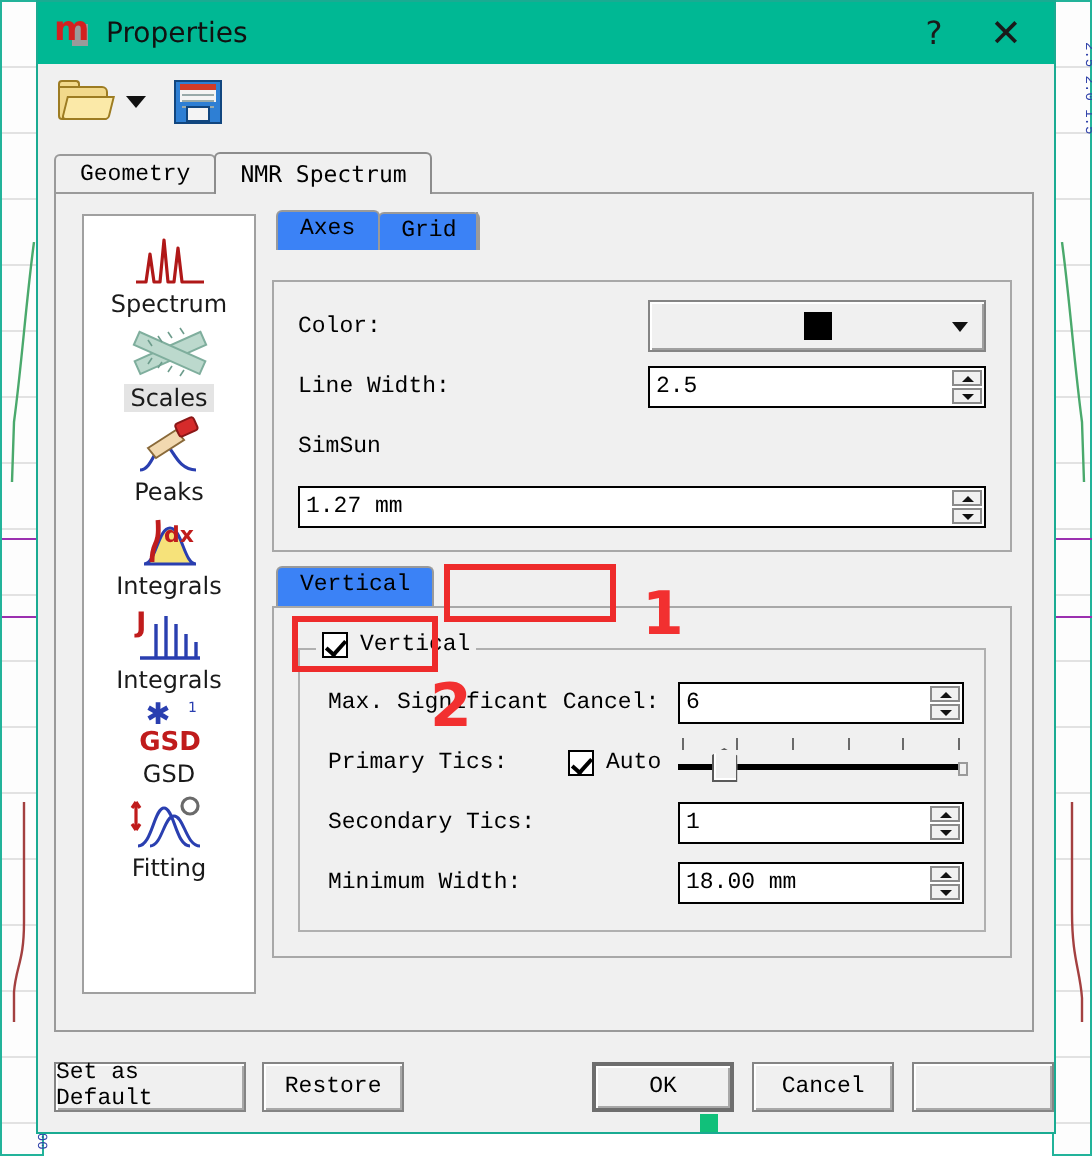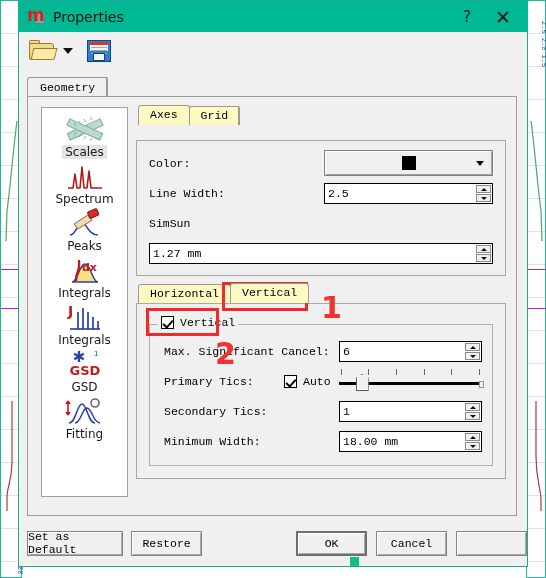--- a/index.html
+++ b/index.html
@@ -189,21 +189,21 @@
   }
 
   
   .itabs {
     display: flex; align-items: flex-end; height: 20px;
     font-family: "Liberation Mono", monospace; font-size: 11.5px;
     margin-left: 2px;
   }
   .itab {
     padding: 2px 11px; height: 19px; line-height: 14px;
-    background: #fef9c3; border: 1px solid #9a9a9a; border-bottom: none;
+    background: #3b82f6; border: 1px solid #9a9a9a; border-bottom: none;
     border-radius: 3px 3px 0 0; margin-right: -1px; cursor: default;
   }
   .itab.active { height: 20px; z-index: 2; }
   .itab-tail { width: 7px; height: 19px; border-left: 1px solid #9a9a9a; margin-left: -1px; }
 
   .groupbox {
     border: 1px solid #a8a8a8;
     background: #f0f0f0;
     position: relative;
   }
@@ -400,55 +400,56 @@
             <i></i>
             <i></i>
             <i></i>
           </span>
         <span class="shut"></span>
       </div>
     </div>
 
     <div class="otabs">
       <div class="otab">Geometry</div>
+      <div class="otab active">NMR Spectrum</div>
       <div class="otab-tail"></div>
     </div>
 
     <div class="tabpanel">
 
       <div class="sidebar">
+
+        <div class="side-item">
+          <div class="side-ico">
+            <svg width="42" height="30" viewBox="0 0 42 30">
+              <path d="M4,27 L9,27 L11,13 L13,27 L16,27 L18,6 L20,27 L23,27 L25,10 L27,27 L38,27" stroke="#b01818" fill="none" stroke-width="1.6" stroke-linejoin="round"></path>
+            </svg>
+          </div>
+          <div class="side-lbl">Spectrum</div>
+        </div>
 
         <div class="side-item selected">
           <div class="side-ico">
             <svg width="42" height="30" viewBox="0 0 42 30">
               <g stroke="#7fae9d" fill="#bcd9cd">
                 <rect x="3" y="12" width="36" height="7" transform="rotate(-24 21 15)"></rect>
                 <rect x="3" y="12" width="36" height="7" transform="rotate(24 21 15)"></rect>
               </g>
               <g stroke="#6d9c8c" stroke-width="0.8">
                 <path d="M10,9 l2,3 M15,7 l2,3 M20,5 l2,3 M26,3 l2,3"></path>
                 <path d="M10,21 l2,-3 M15,23 l2,-3 M20,25 l2,-3 M26,27 l2,-3"></path>
               </g>
             </svg>
           </div>
           <div class="side-lbl">Scales</div>
         </div>
 
         <div class="side-item">
           <div class="side-ico">
             <svg width="42" height="30" viewBox="0 0 42 30">
-              <path d="M4,27 L9,27 L11,13 L13,27 L16,27 L18,6 L20,27 L23,27 L25,10 L27,27 L38,27" stroke="#b01818" fill="none" stroke-width="1.6" stroke-linejoin="round"></path>
-            </svg>
-          </div>
-          <div class="side-lbl">Spectrum</div>
-        </div>
-
-        <div class="side-item">
-          <div class="side-ico">
-            <svg width="42" height="30" viewBox="0 0 42 30">
               <path d="M6,27 C12,27 14,14 18,14 C22,14 24,27 34,27" stroke="#2a3fb0" fill="none" stroke-width="1.6"></path>
               <path d="M10,16 L24,7 L28,12 L14,21 Z" fill="#f2d9b0" stroke="#8a6a3a"></path>
               <rect x="24" y="2" width="10" height="7" rx="1.5" fill="#d52b2b" stroke="#8a1717" transform="rotate(-24 29 5)"></rect>
             </svg>
           </div>
           <div class="side-lbl">Peaks</div>
         </div>
 
         <div class="side-item">
           <div class="side-ico">
@@ -539,21 +540,20 @@
                 <b class="up"></b>
                 <b class="down"></b>
               </span>
             </div>
           </div>
 
         </div>
 
         <div class="axis-tabs-wrap">
           <div class="itabs">
-            <div class="itab">Horizontal</div>
             <div class="itab active">Vertical</div>
             <div class="itab-tail"></div>
           </div>
 
           <div class="axis-panel">
 
             <div class="vert-group">
               <div class="vert-group-legend">
                 <span class="cbox checked"></span>
                 <span class="cb-lbl">Vertical</span>

